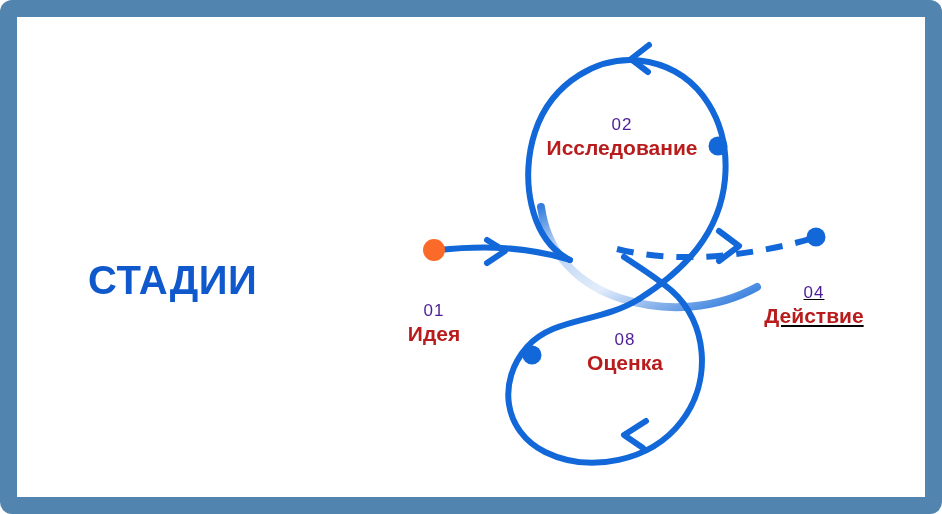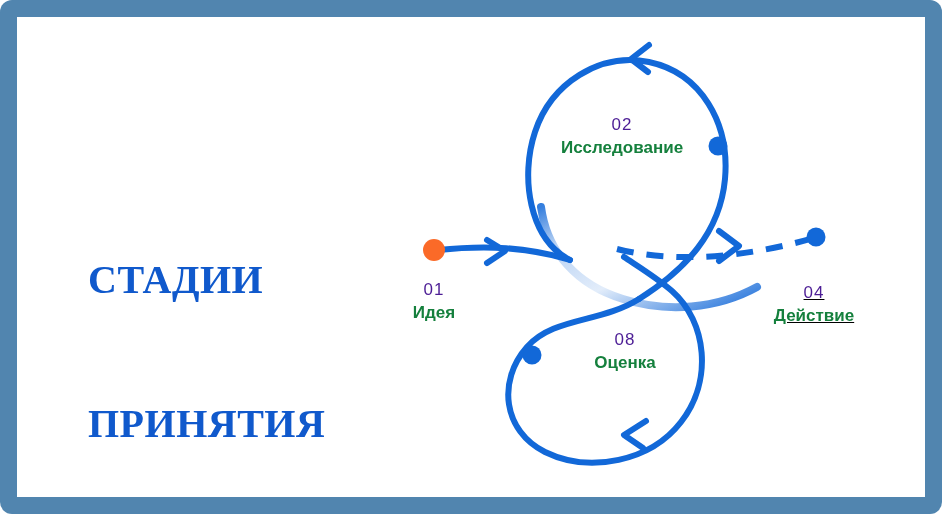--- a/index.html
+++ b/index.html
@@ -41,21 +41,21 @@
     top: 143px;
     width: 300px;
     color: #1059CC;
     font-weight: bold;
     font-size: 40px;
     line-height: 48px;
     letter-spacing: 0.5px;
     text-transform: uppercase;
     white-space: pre;
   }
-  .title-line { display: block; font-family: Liberation Serif, serif; }
+  .title-line { display: block; }
 
   
   .diagram {
     position: absolute;
     left: 0;
     top: 0;
     width: 908px;
     height: 480px;
   }
 
@@ -69,40 +69,39 @@
   .step-num {
     display: block;
     font-size: 17px;
     font-weight: normal;
     color: #4c1d95;
     letter-spacing: 1px;
     line-height: 22px;
   }
   .step-name {
     display: block;
-    font-size: 17px;
+    font-size: 21px;
     font-weight: bold;
-    color: #15803d;
+    color: #b91c1c;
     line-height: 24px;
   }
 
-  .label-01 { left: 417px; top: 262px; }
+  .label-01 { left: 417px; top: 283px; }
   .label-02 { left: 605px; top: 97px; }
   .label-03 { left: 608px; top: 312px; }
   .label-04 { left: 797px; top: 265px; text-decoration: underline; }
 </style>
 </head>
 <body>
 
 <div class="slide-frame">
   <div class="slide-canvas">
 
     <div class="title-block">
       <span class="title-line">СТАДИИ</span>
-      <span class="title-line">ПРИНЯТИЯ</span>
       
     </div>
 
     <svg class="diagram" viewBox="0 0 908 480">
       <defs>
         <linearGradient id="fadeGrad" x1="0" y1="0" x2="1" y2="1" gradientUnits="objectBoundingBox">
           <stop offset="0%" stop-color="#1268D8" stop-opacity="0.85"></stop>
           <stop offset="22%" stop-color="#1268D8" stop-opacity="0.30"></stop>
           <stop offset="55%" stop-color="#1268D8" stop-opacity="0.12"></stop>
           <stop offset="100%" stop-color="#1268D8" stop-opacity="0.95"></stop>

